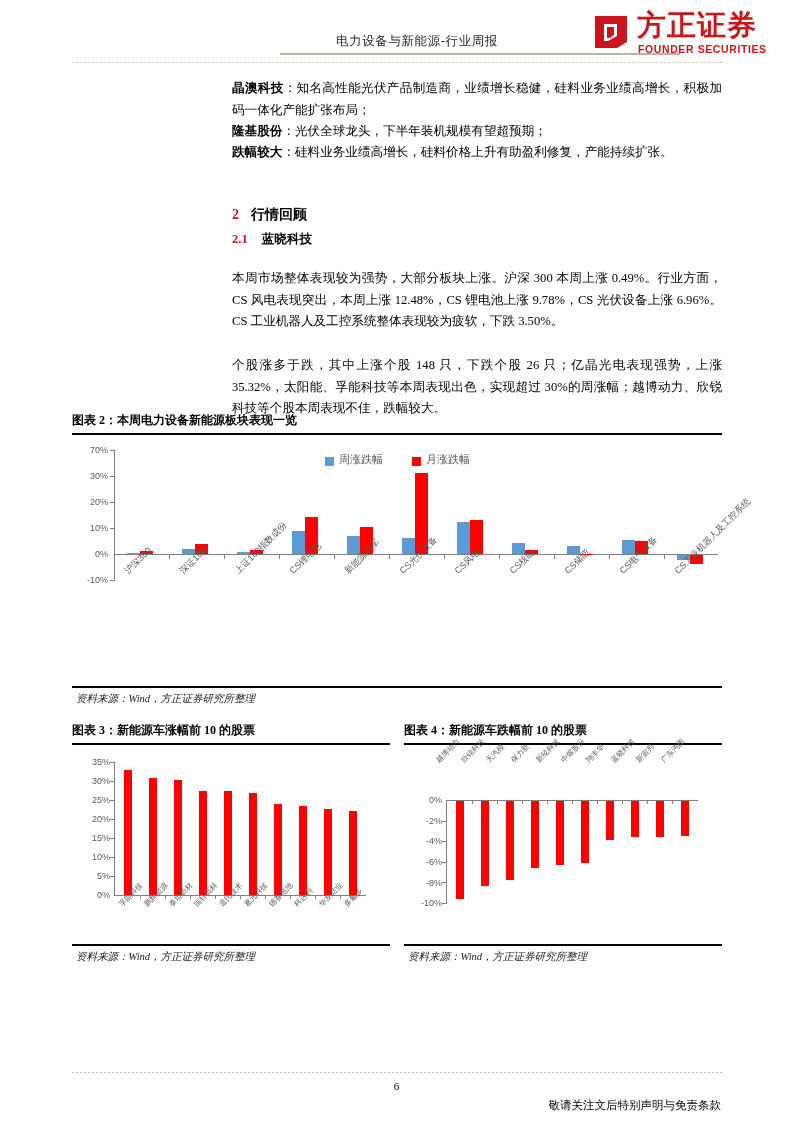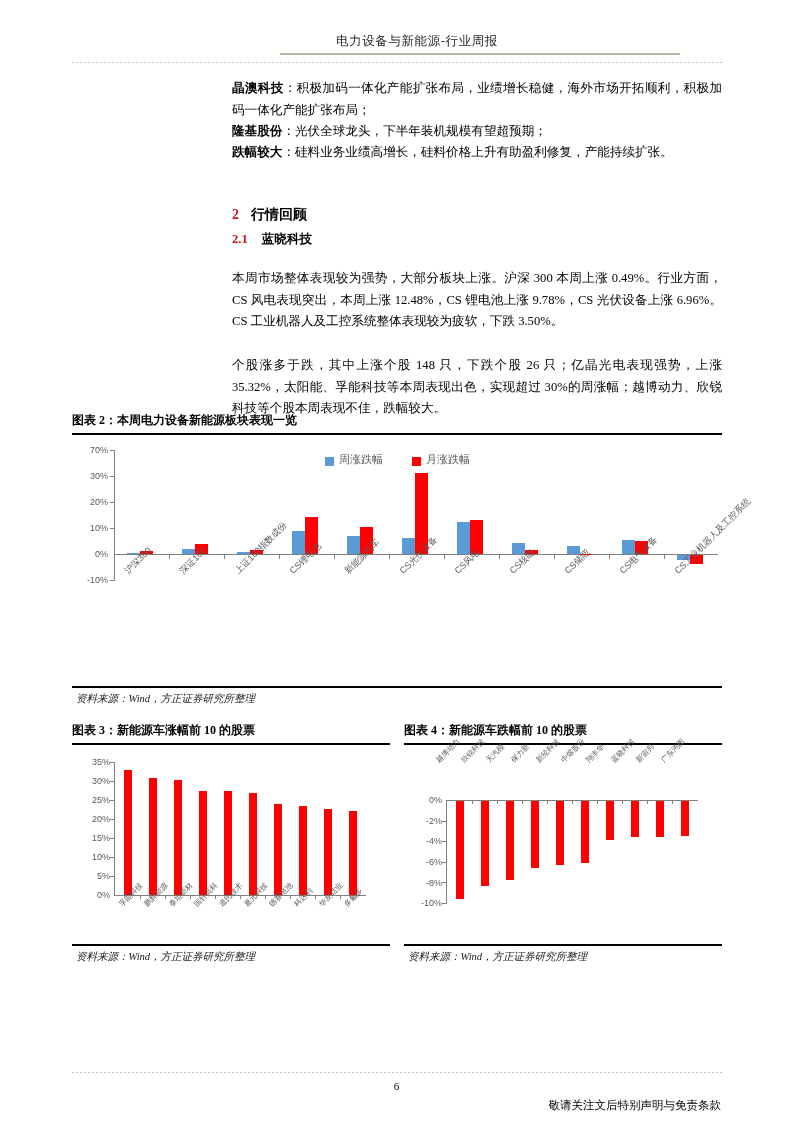--- a/index.html
+++ b/index.html
@@ -110,26 +110,35 @@
   .foot-note { position:absolute; right:72px; top:1098px;
                font-size:11.5px; font-family:"Liberation Serif", serif; }
 </style>
 </head>
 <body>
 
 <div class="header">
   <div class="hdr-title">电力设备与新能源-行业周报</div>
   <div class="hdr-rule"></div>
   <div class="hdr-dots"></div>
+  <div class="logo">
+    <svg class="logo-mark" viewBox="0 0 40 40">
+      <path d="M4 4 H36 V30 L26 36 H4 Z" fill="#c8161d"></path>
+      <path d="M13 12 H26 L26 24 L17 29 L13 29 Z" fill="#ffffff"></path>
+      <path d="M16 15 H23 V23 L18.5 26 L16 26 Z" fill="#c8161d"></path>
+    </svg>
+    <div class="logo-cn">方正证券</div>
+    <div class="logo-en">FOUNDER SECURITIES</div>
+  </div>
 </div>
 
 <div class="content">
 
   <div class="para" style="top:6px;">
-    <b>晶澳科技</b><span>：积极加码一体化产能扩张布局，业绩增长稳健，海外市场开拓顺利，积极加码一体化产能扩张布局；</span>
+    <b>晶澳科技</b><span>：知名高性能光伏产品制造商，业绩增长稳健，硅料业务业绩高增长，积极加码一体化产能扩张布局；</span>
   </div>
   <div class="para" style="top:49px;">
     <b>隆基股份</b><span>：光伏全球龙头，下半年装机规模有望超预期；</span>
   </div>
   <div class="para" style="top:70px;">
     <b>跌幅较大</b><span>：硅料业务业绩高增长，硅料价格上升有助盈利修复，产能持续扩张。</span>
   </div>
 
   <div class="h2" style="top:134px;">
     <span class="num">2</span><span>行情回顾</span>

